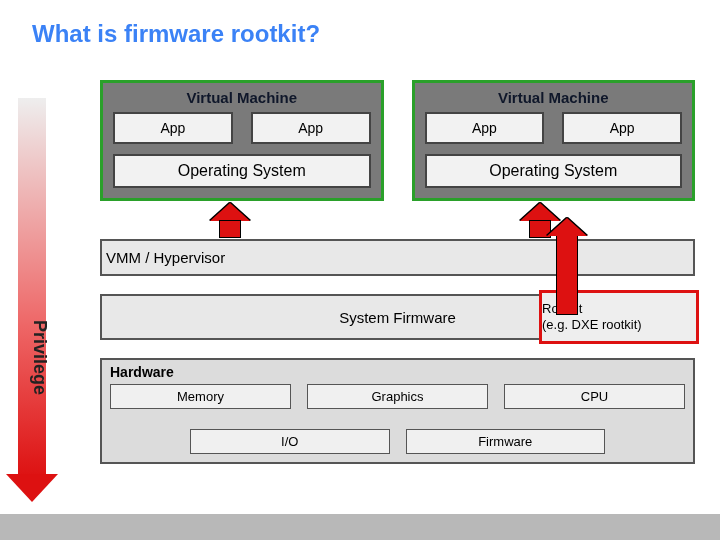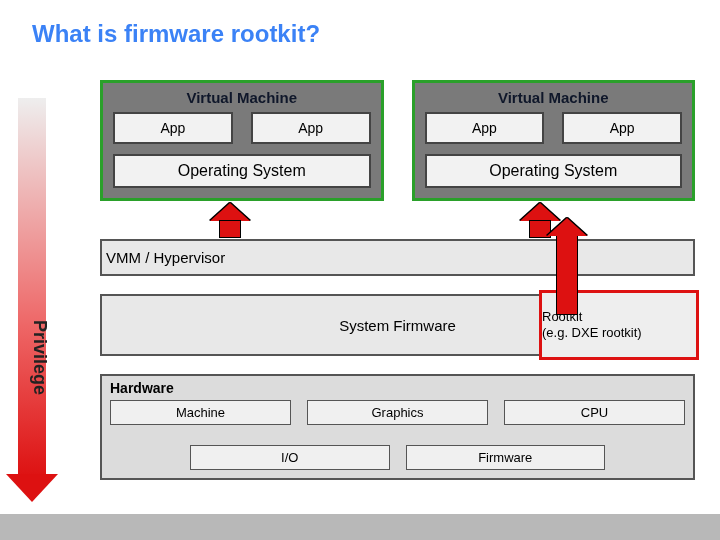--- a/index.html
+++ b/index.html
@@ -208,32 +208,32 @@
 
   <div class="arrow-row">
     <div class="arrow-head" style="left:110px; top:2px;"></div>
     <div class="arrow-body" style="left:119px; top:19px;"></div>
     <div class="arrow-head" style="left:420px; top:2px;"></div>
     <div class="arrow-body" style="left:429px; top:19px;"></div>
   </div>
 
   <div class="layer">VMM / Hypervisor</div>
 
-  <div class="layer firmware" style="margin-bottom:18px; height:62px;">
+  <div class="layer firmware" style="margin-bottom:18px; height:46px;">
     <span>System Firmware</span>
     <div class="rootkit">
       <span>Rootkit</span>
       <span>(e.g. DXE rootkit)</span>
     </div>
   </div>
 
   <div class="hardware">
     <div class="hw-title">Hardware</div>
     <div class="hw-row">
-      <div class="hw-box">Machine</div>
+      <div class="hw-box">Memory</div>
       <div class="hw-box">Graphics</div>
       <div class="hw-box">CPU</div>
     </div>
     <div class="hw-row hw-row2">
       <div class="hw-box">I/O</div>
       <div class="hw-box">Firmware</div>
     </div>
   </div>
 
   <div style="position:absolute; left:456px; top:155px; width:22px; height:80px; background:#d11; border:1px solid #000;"></div>

